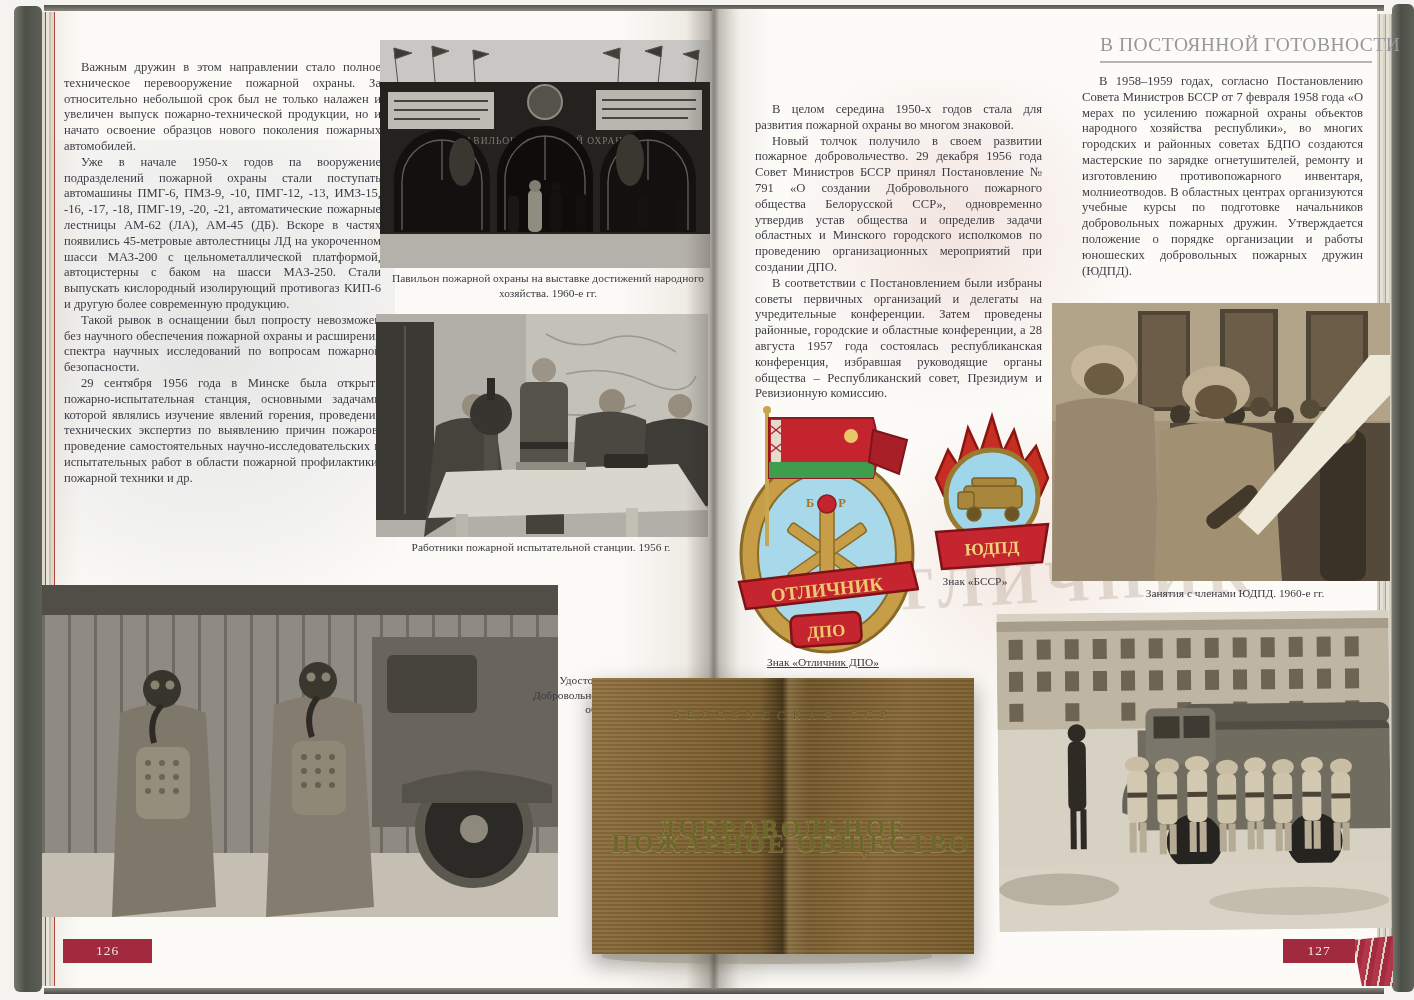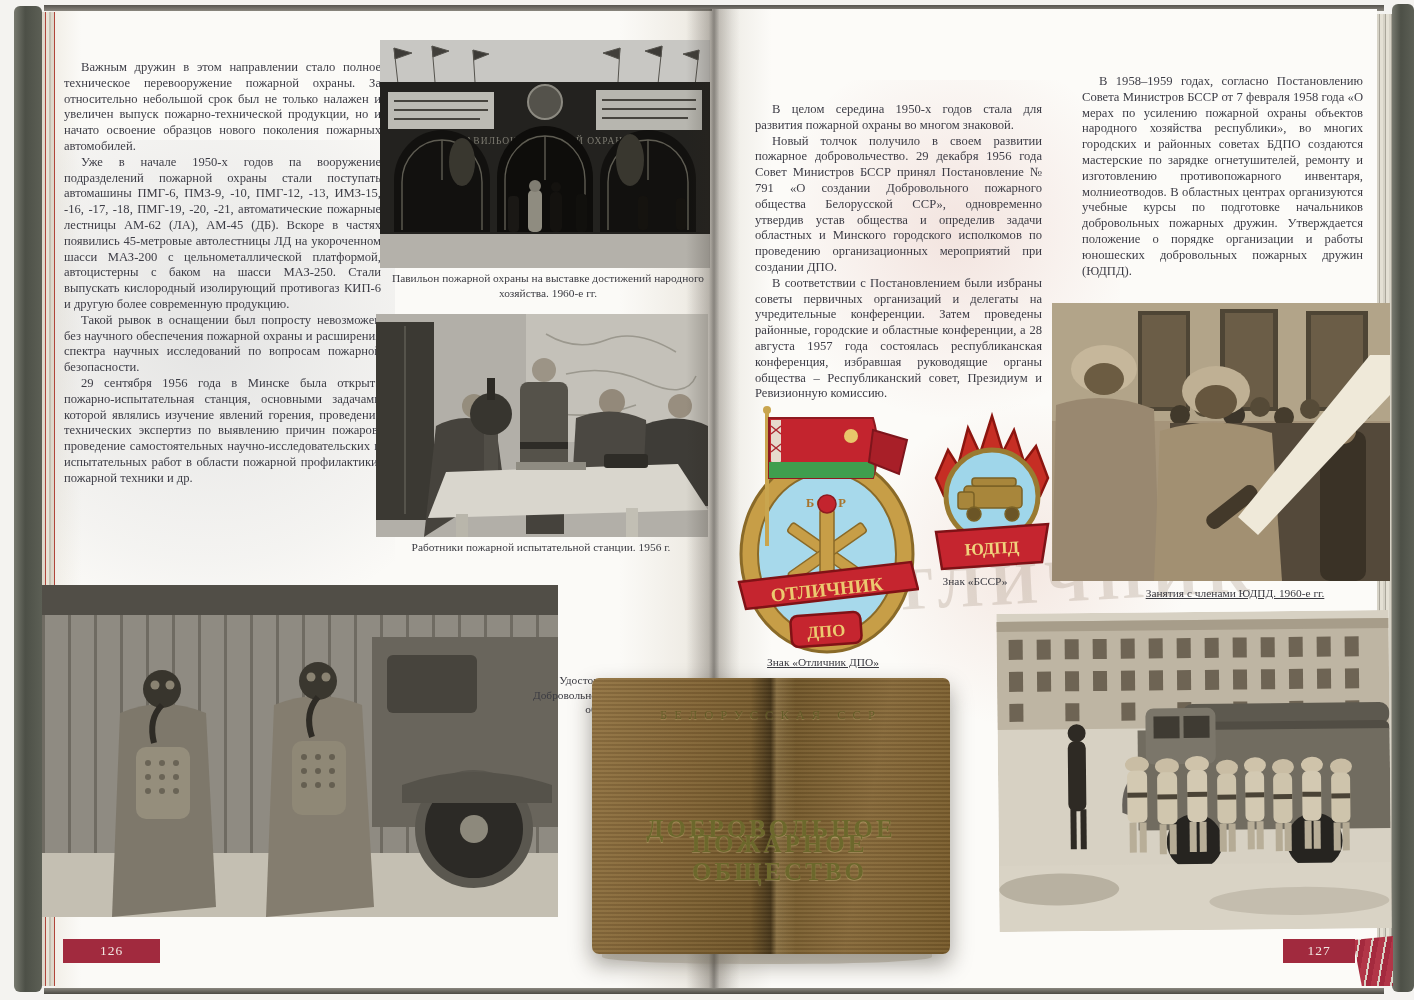--- a/index.html
+++ b/index.html
@@ -26,21 +26,21 @@
   .pagenum{display:flex;align-items:center;justify-content:center;color:#f2e7e2;
            font-size:13.5px;letter-spacing:1px;}
 
   
   .wm{pointer-events:none;}
   .ghost-word{font-size:60px;font-weight:bold;color:rgba(156,136,116,.26);letter-spacing:8px;
               transform:rotate(-3deg);white-space:nowrap;}
 
   
   .cert{background:linear-gradient(100deg,#8f7142 0%,#7d6033 28%,#6d5328 50%,#846739 74%,#735729 100%);
-        border-radius:7px;box-shadow:0 10px 22px rgba(30,22,10,.4);overflow:hidden;}
+        border-radius:0;box-shadow:0 10px 22px rgba(30,22,10,.4);overflow:hidden;padding-left:24px;}
   .cert .grain{position:absolute;inset:0;
         background:repeating-linear-gradient(to bottom,rgba(255,233,175,.07) 0 2px,rgba(0,0,0,.06) 2px 4px);}
   .cert .fold{position:absolute;left:44%;top:0;width:13%;height:100%;
         background:linear-gradient(to right,rgba(0,0,0,0) 0%,rgba(0,0,0,.38) 45%,rgba(255,240,200,.14) 58%,rgba(0,0,0,0) 100%);}
   .cert-header{position:absolute;left:0;right:0;top:30px;text-align:center;font-size:12.5px;
         letter-spacing:7px;color:#5e5a24;opacity:.8;text-shadow:0 1px 1px rgba(255,240,180,.3);}
   .cert-title{position:absolute;left:0;right:0;text-align:center;font-weight:bold;font-size:25px;
         letter-spacing:3px;color:#6c682c;text-shadow:0 1px 1px rgba(255,240,180,.3);}
   .pages-sliver{background:linear-gradient(to bottom,#f1eee6,#d7d2c5);border-radius:0 0 45% 45%;}
   .fore-edge-red{background:repeating-linear-gradient(100deg,#b23648 0 6px,#d8d2c6 6px 8px,#a42a3e 8px 13px);
@@ -232,22 +232,23 @@
             <circle cx="276" cy="186" r="3"></circle>
             <circle cx="290" cy="186" r="3"></circle>
           <circle cx="262" cy="200" r="3"></circle>
             <circle cx="276" cy="200" r="3"></circle>
             <circle cx="290" cy="200" r="3"></circle>
         </g>
       </g>
     </svg>
   </div>
 
-  <div class="abs pagenum" style="left:63px;top:939px;width:97px;height:24px;background:#a12a3e;">126</div>
-
+  <div class="abs pagenum" style="left:63px;top:939px;width:89px;height:24px;background:#a12a3e;">126</div>
+
+  <div class="abs chapter-header" style="left:1100px;top:34px;width:272px;">В ПОСТОЯННОЙ ГОТОВНОСТИ</div>
 
   <div class="abs body-text" style="left:755px;top:62px;width:287px;margin-top:40px;">
     <p>В целом середина 1950-х годов стала для развития пожарной охраны во многом знаковой.</p>
     <p>Новый толчок получило в своем развитии пожарное добровольчество. 29 декабря 1956 года Совет Министров БССР принял Постановление № 791 «О создании Добровольного пожарного общества Белорусской ССР», одновременно утвердив устав общества и определив задачи областных и Минского городского исполкомов по проведению организационных мероприятий при создании ДПО.</p>
     <p>В соответствии с Постановлением были избраны советы первичных организаций и делегаты на учредительные конференции. Затем проведены районные, городские и областные конференции, а 28 августа 1957 года состоялась республиканская конференция, избравшая руководящие органы общества – Республиканский совет, Президиум и Ревизионную комиссию.</p>
   </div>
   <div class="abs body-text" style="left:1082px;top:74px;width:281px;">
     <p>В 1958–1959 годах, согласно Постановлению Совета Министров БССР от 7 февраля 1958 года «О мерах по усилению пожарной охраны объектов народного хозяйства республики», во многих городских и районных советах БДПО создаются мастерские по зарядке огнетушителей, ремонту и изготовлению противопожарного инвентаря, молниеотводов. В областных центрах организуются учебные курсы по подготовке начальников добровольных пожарных дружин. Утверждается положение о порядке организации и работы юношеских добровольных пожарных дружин (ЮДПД).</p>
   </div>
 
@@ -284,21 +285,21 @@
       </g>
       <g>
         <ellipse cx="164" cy="88" rx="34" ry="25" fill="#bfb094"></ellipse>
         <ellipse cx="164" cy="99" rx="21" ry="17" fill="#66563e"></ellipse>
         <path d="M108,128 q56,-18 112,2 l10,148 -128,0 z" fill="#a29072"></path>
         <rect x="150" y="196" width="60" height="16" rx="7" transform="rotate(-38 180 204)" fill="#43392a"></rect>
       </g>
       <polygon points="186,214 318,52 338,52 338,92 206,232" fill="#efe9d9"></polygon>
     </svg>
   </div>
-  <div class="abs caption" style="left:1100px;top:586px;width:270px;text-decoration:underline;">Занятия с членами ЮДПД. 1960-е гг.</div>
+  <div class="abs caption" style="left:1100px;top:586px;width:270px;">Занятия с членами ЮДПД. 1960-е гг.</div>
 
   <div class="abs" style="left:735px;top:404px;width:184px;height:252px;">
     <svg width="184" height="252" viewBox="0 0 184 252">
       <ellipse cx="92" cy="150" rx="86" ry="98" fill="#c79e47" stroke="#8a6a28" stroke-width="3"></ellipse>
       <ellipse cx="92" cy="150" rx="69" ry="81" fill="#a7d9eb" stroke="#8a6a28" stroke-width="2"></ellipse>
       <g>
         <rect x="30" y="8" width="4" height="134" fill="#c9a54e"></rect>
         <circle cx="32" cy="6" r="4" fill="#c9a54e"></circle>
         <path d="M34,14 h104 q9,30 0,60 h-104 z" fill="#c3242e" stroke="#8e1a20" stroke-width="2"></path>
         <rect x="36" y="16" width="10" height="56" fill="#e6dacd"></rect>

